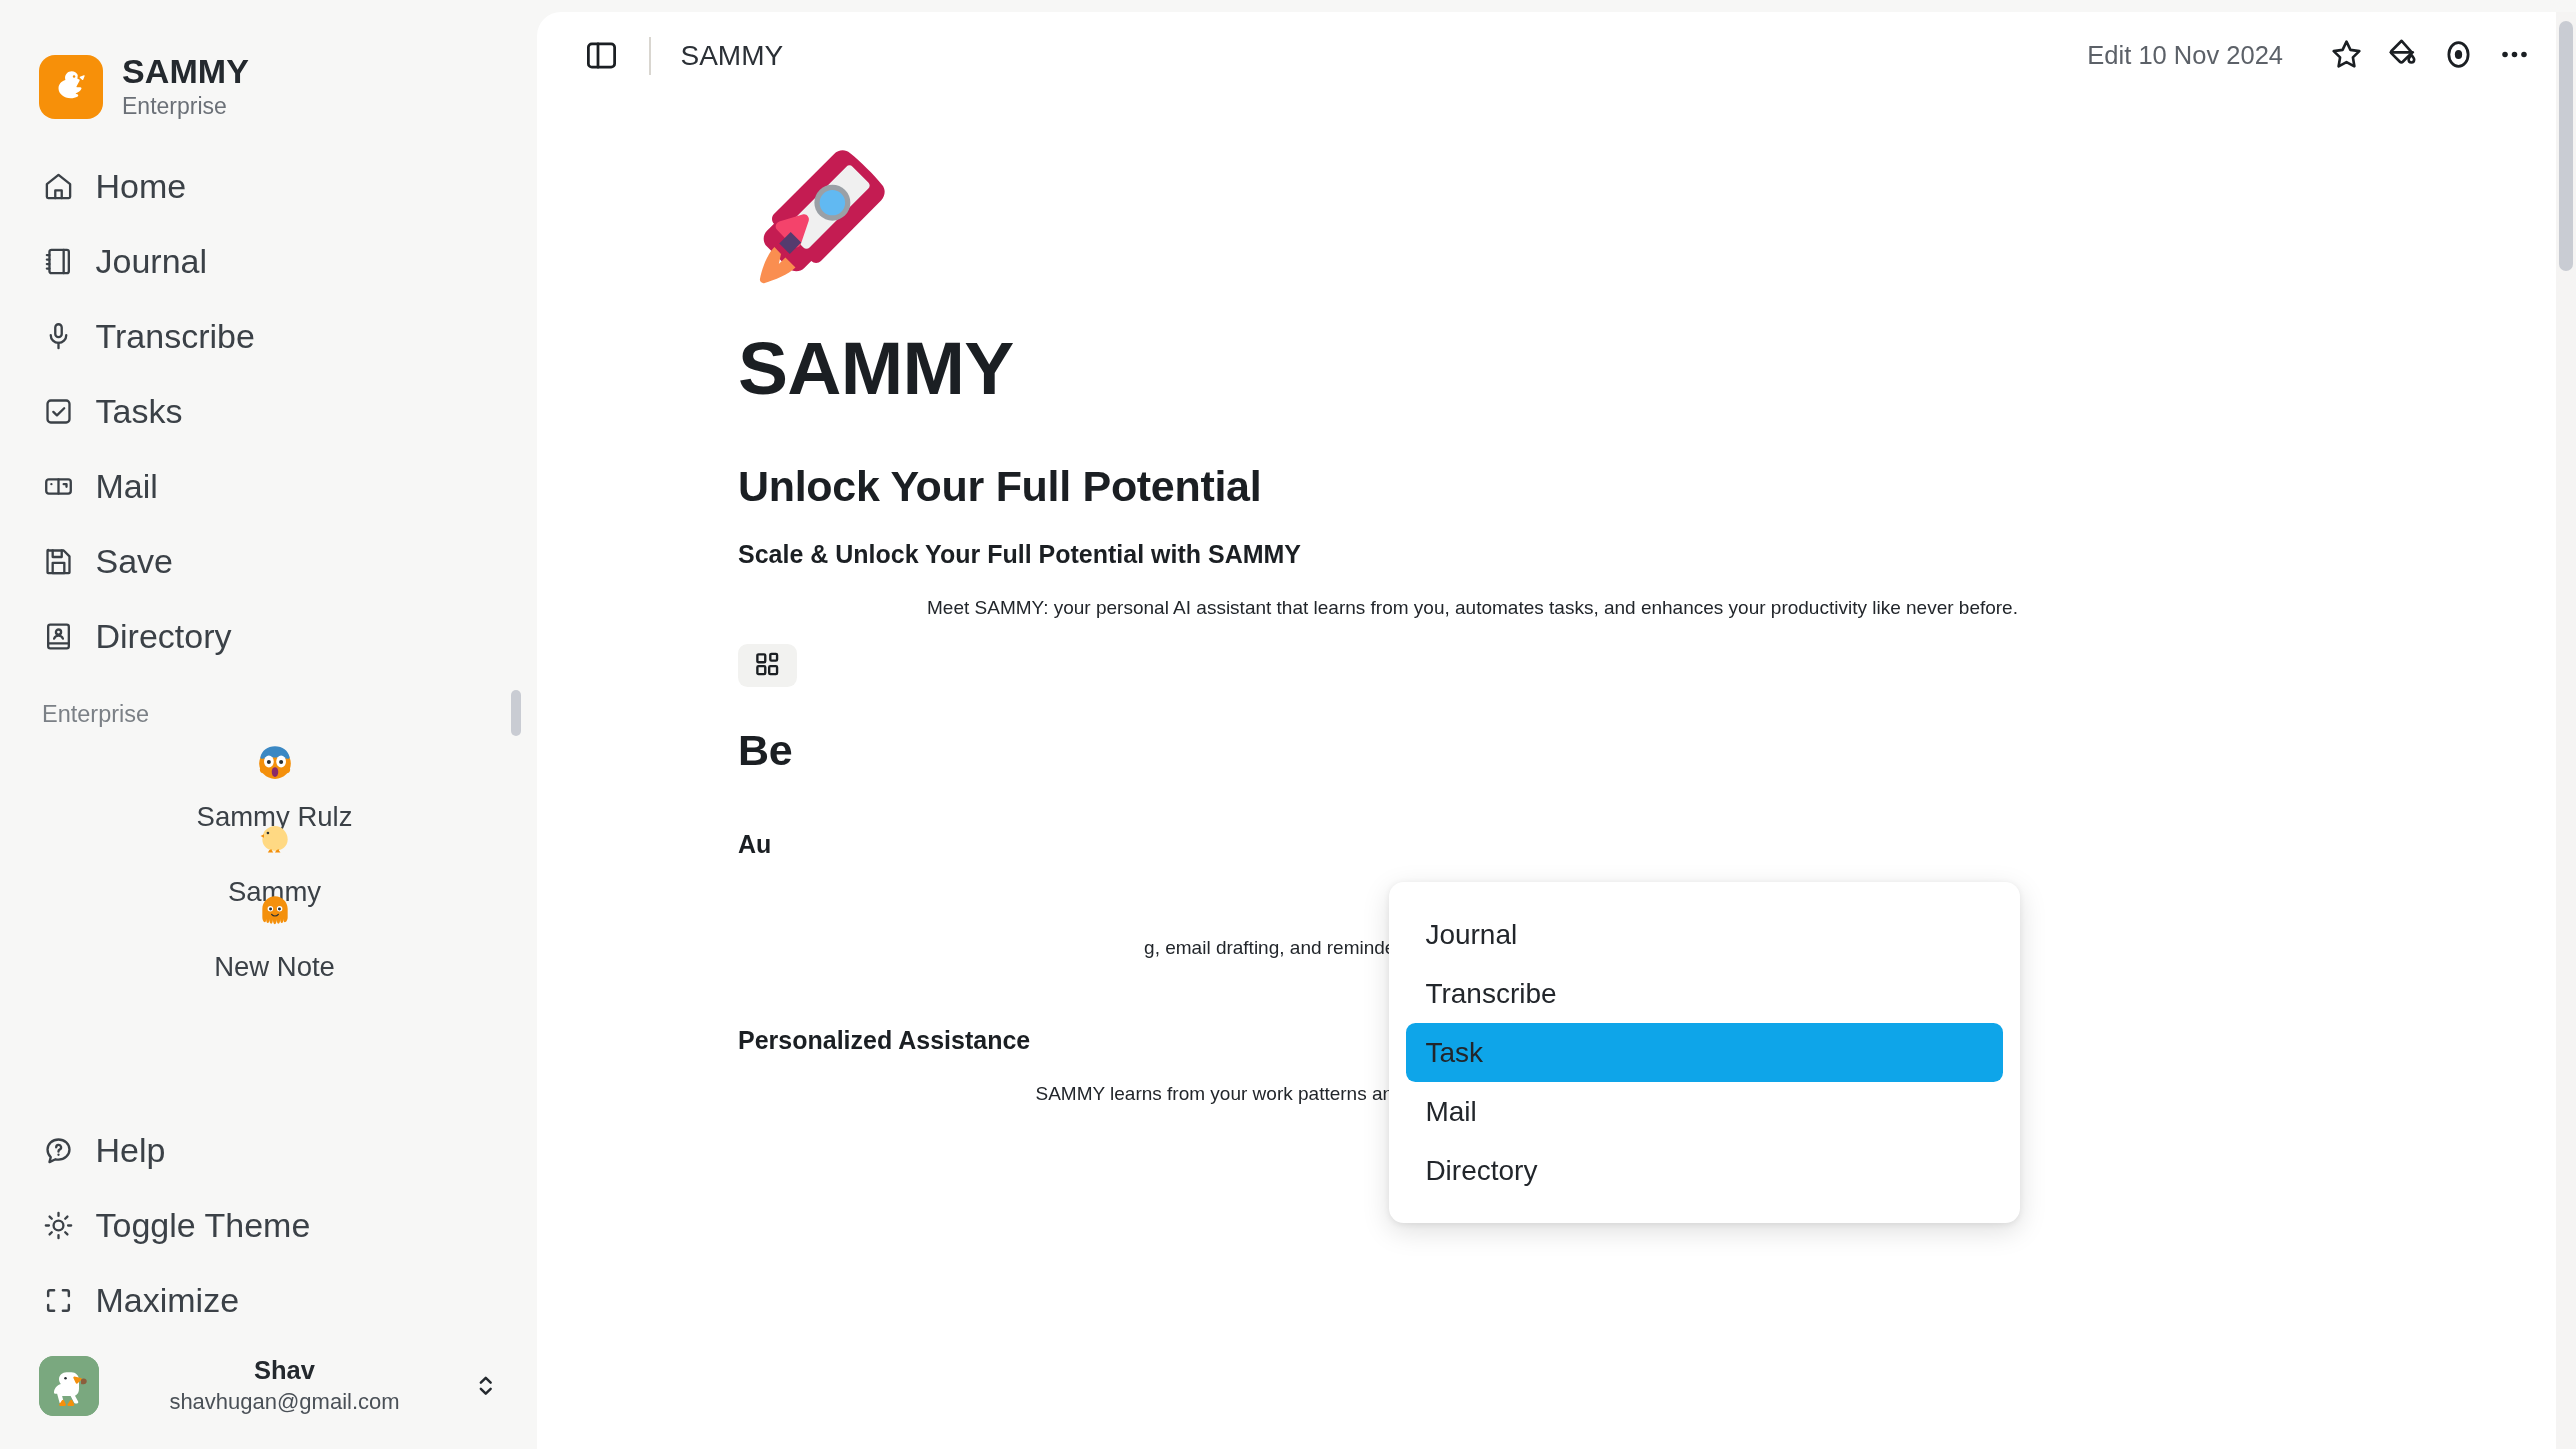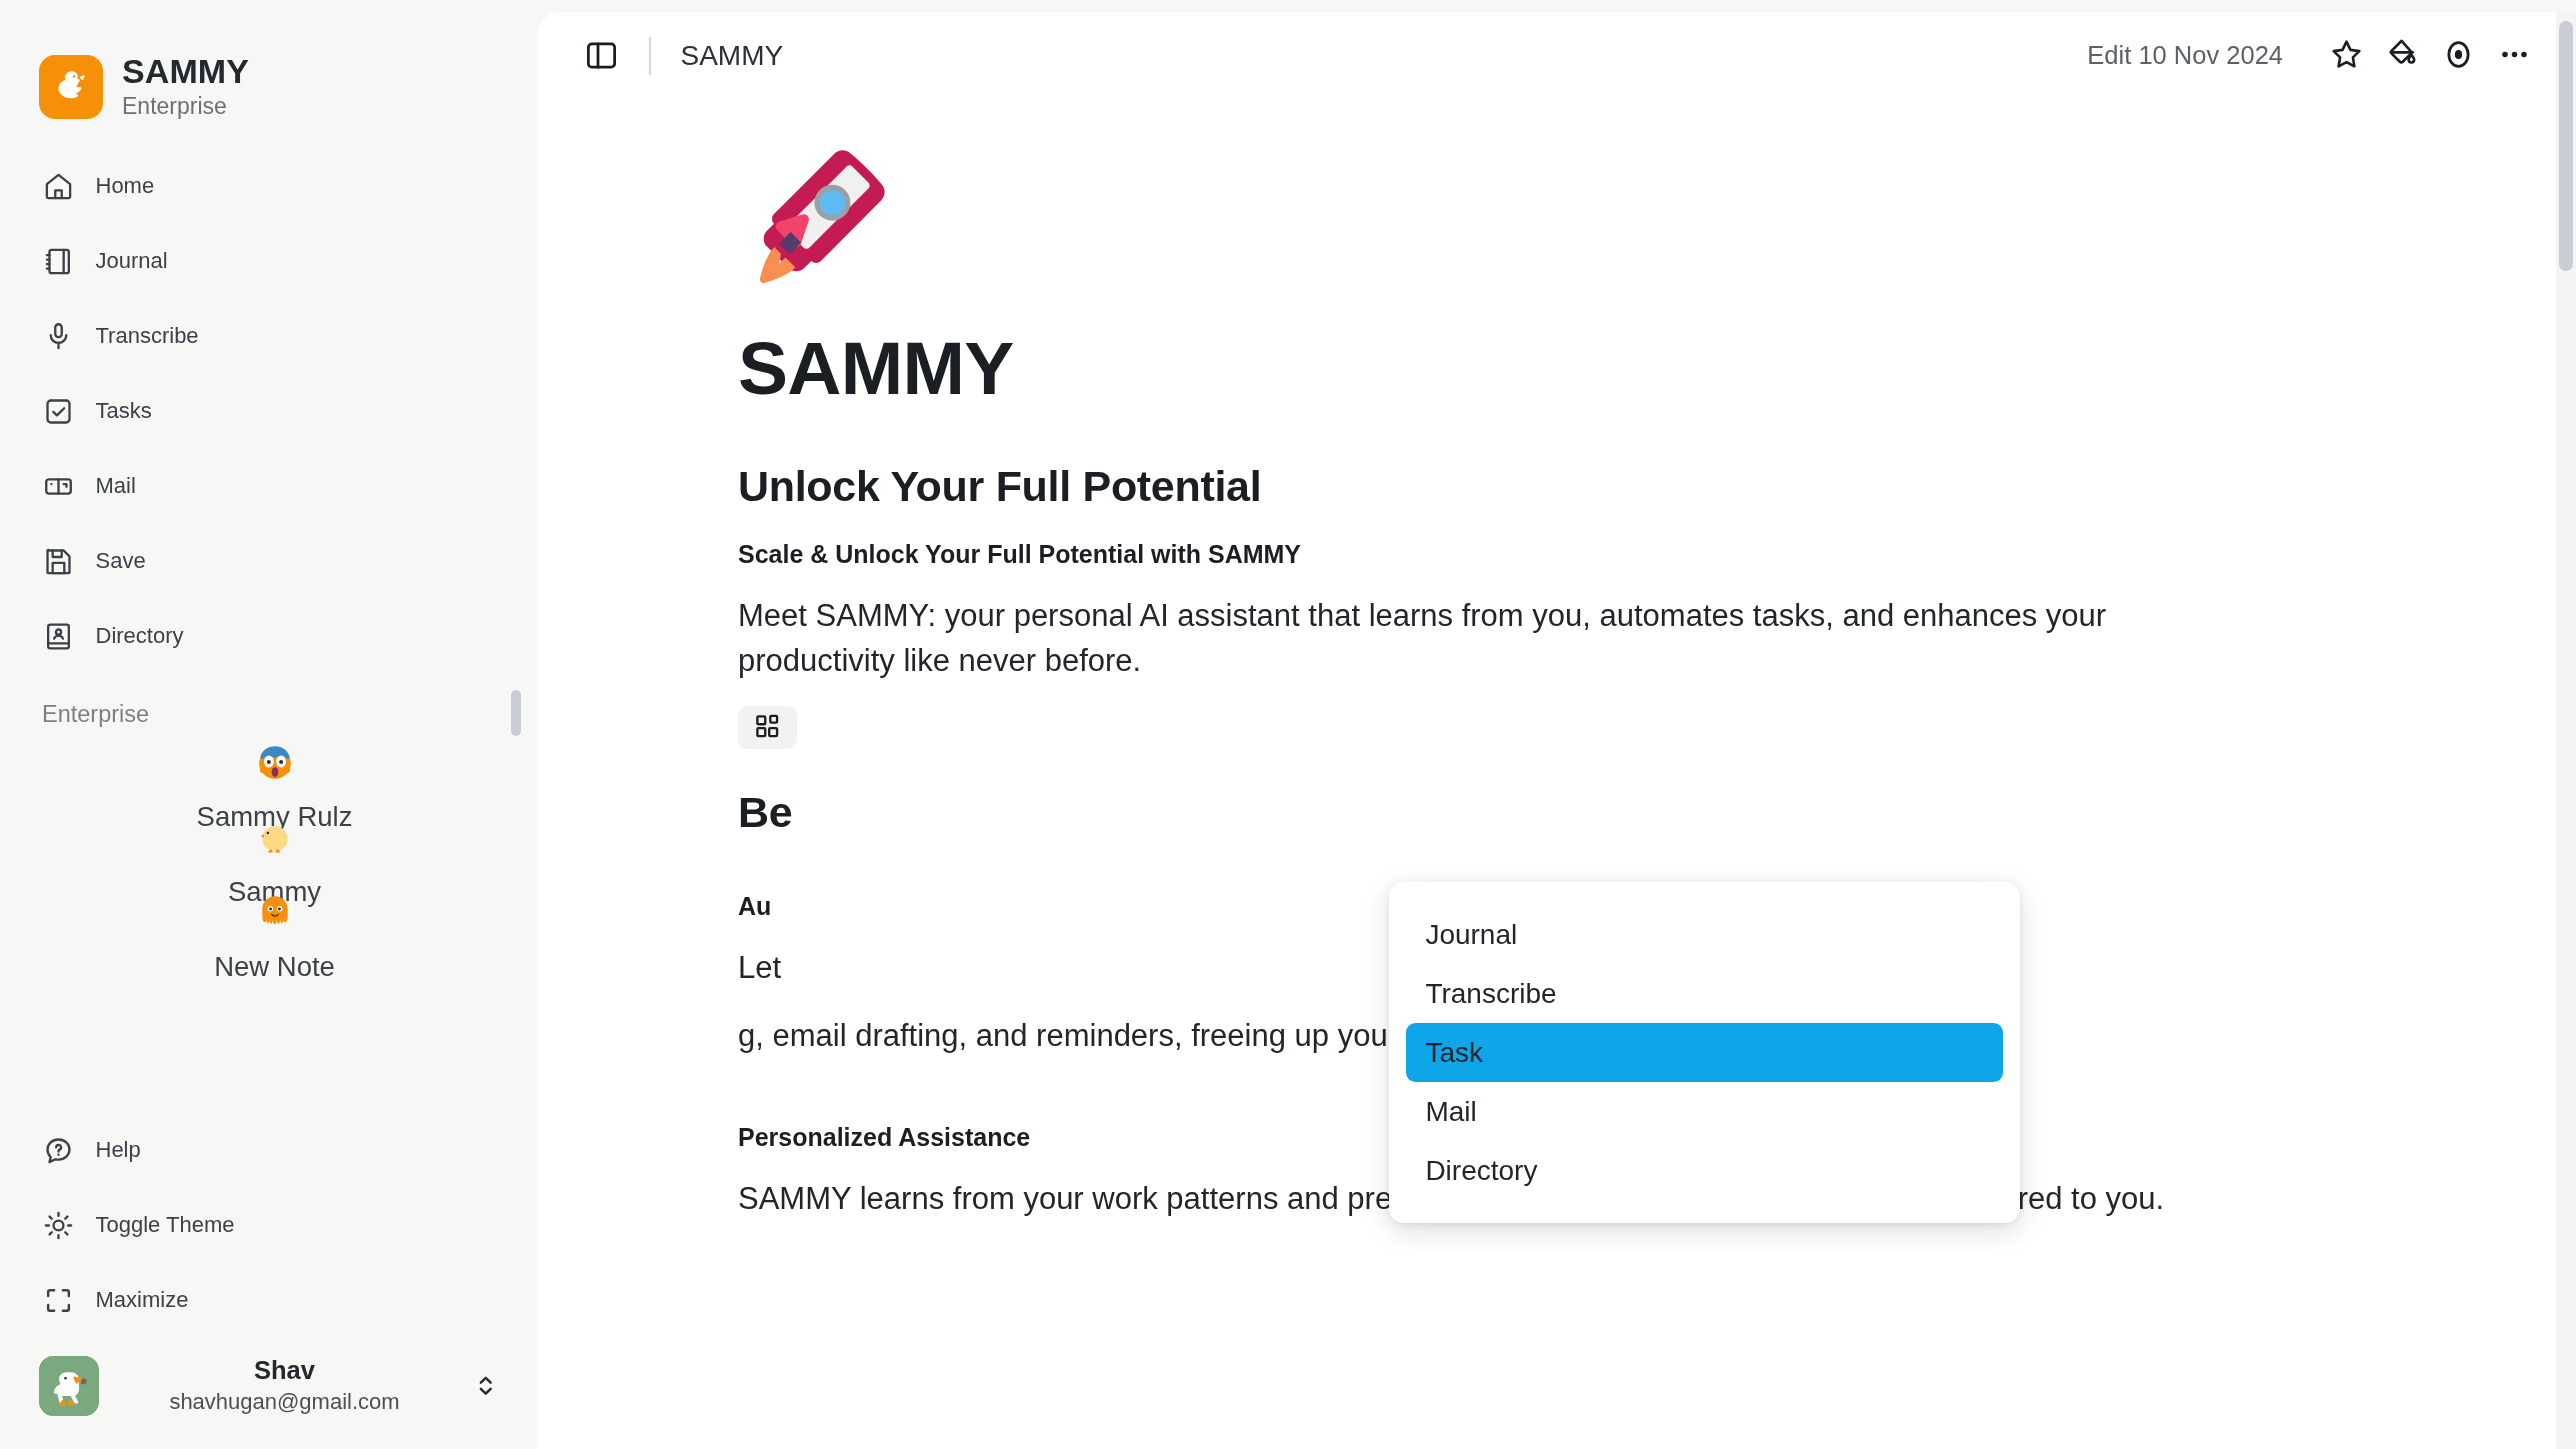--- a/index.html
+++ b/index.html
@@ -63,21 +63,21 @@
     display: flex;
     align-items: center;
     gap: 21.5px;
     height: 75px;
     padding: 0 27px 0 42px;
     cursor: pointer;
   }
   .nav-ico { width: 32px; height: 32px; flex: 0 0 32px; display:flex; align-items:center; justify-content:center; }
   .nav-ico svg { width: 31px; height: 31px; display:block; }
   .nav-label {
-    font-size: 22px;
+    font-size: 34px;
     color: #3b4147;
     line-height: 1;
     white-space: nowrap;
   }
 
   .section-head {
     font-size: 23.5px;
     color: #7b8086;
     padding: 27px 0 14.8px 42px;
   }
@@ -216,25 +216,26 @@
     margin: 0 0 25.5px 0;
   }
   .h3 {
     font-size: 25px;
     font-weight: 700;
     color: #1b1f23;
     line-height: 1.3;
     margin: 0 0 23px 0;
   }
   .p {
-    font-size: 31px;
+    font-size: 19px;
     color: #22262b;
     line-height: 1.45;
     max-width: 1469px;
     margin: 17px 0 23px 0;
+    text-align: center;
   }
 
   .widget-btn {
     width: 59px; height: 43px;
     border-radius: 9.4px;
     background: #f2f2f0;
     display: flex; align-items: center; justify-content: center;
     margin: 8px 0 38px 0;
     cursor: pointer;
   }

